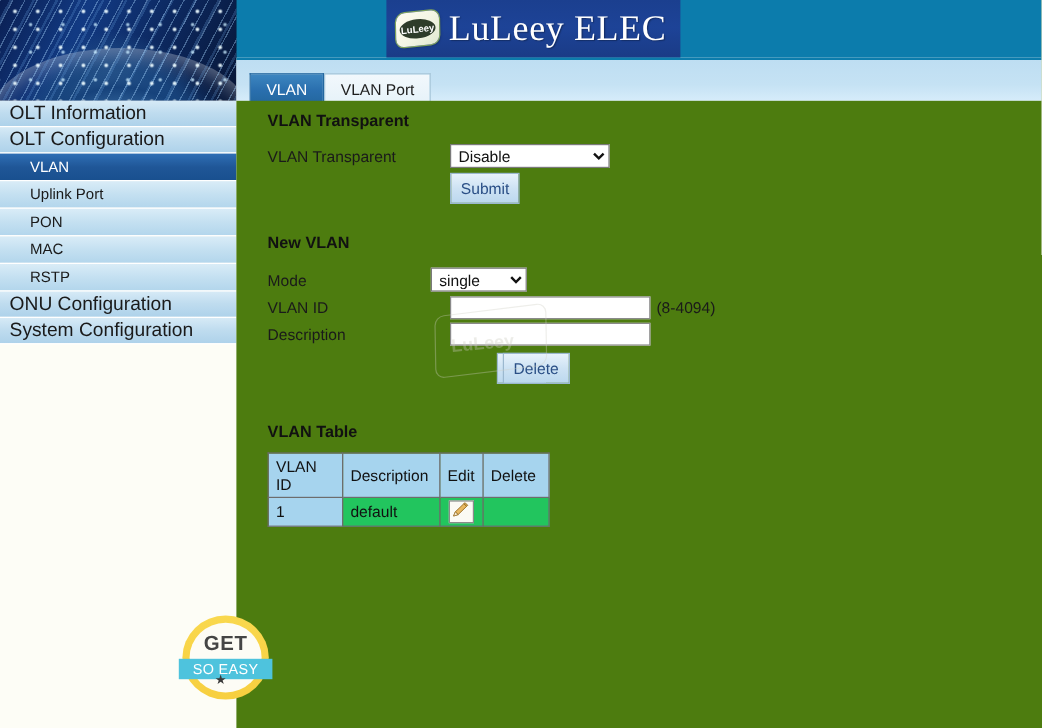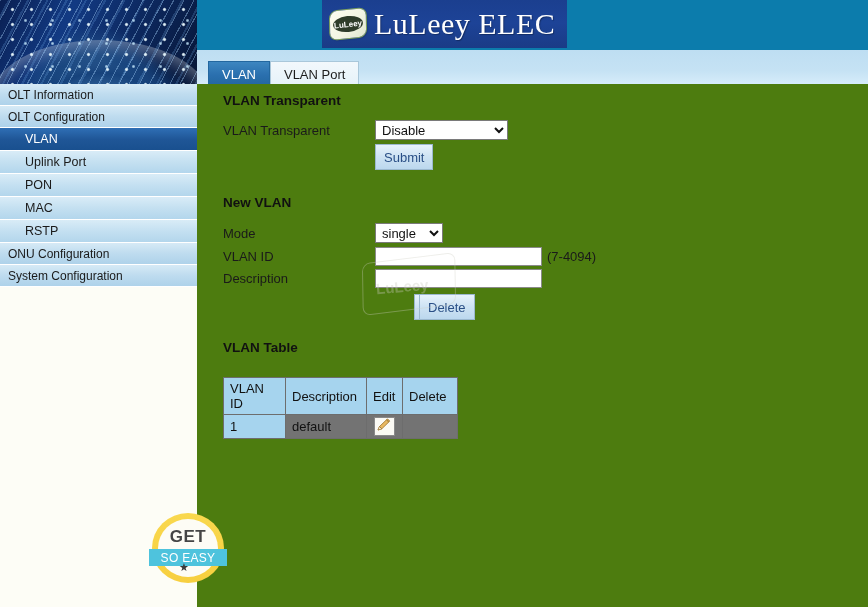--- a/index.html
+++ b/index.html
@@ -133,21 +133,21 @@
     background: #fdfdf6;
   }
   .nav-item {
     position: relative;
     height: 22px;
     line-height: 22px;
     box-sizing: border-box;
     background: linear-gradient(180deg, #d6eaf6 0%, #bfdcef 48%, #aed2ea 100%);
     border-bottom: 1px solid #ffffff;
     color: #1a1a1a;
-    font-size: 12px;
+    font-size: 16px;
     padding-left: 8px;
     white-space: nowrap;
     overflow: hidden;
   }
   .nav-item.level2 {
     padding-left: 25px;
     font-size: 12.5px;
     height: 23px;
     line-height: 23px;
     background: linear-gradient(180deg, #d9ecf7 0%, #c4e0f1 50%, #b3d6ec 100%);
@@ -297,21 +297,21 @@
     height: 20px;
     box-sizing: border-box;
   }
   .vlan-table th {
     background: #a6d4ee;
   }
   .vlan-table td.idcell {
     background: #a6d4ee;
   }
   .vlan-table td {
-    background: #737373;
+    background: #22c55e;
   }
   .col-id { width: 62px; }
   .col-desc { width: 81px; }
   .col-edit { width: 36px; }
   .col-del { width: 55px; }
   td.edit-cell {
     text-align: center;
     padding: 2px;
   }
   .edit-icon-box {
@@ -439,45 +439,45 @@
       <option>Disable</option>
       <option>Enable</option>
     </select>
 
     <button class="ui-btn" style="left:178px; top:60px;">Submit</button>
 
     <div class="section-title" style="left:26px; top:111px;">New VLAN</div>
 
     <div class="field-label" style="left:26px; top:142px;">Mode</div>
 
-    <select class="ui-select" style="left:178px; top:139px; width:68px;">
+    <select class="ui-select" style="left:162px; top:139px; width:80px;">
       <option>single</option>
       <option>range</option>
     </select>
 
     <div class="field-label" style="left:26px; top:165px;">VLAN ID</div>
 
     <input class="ui-input" type="text" style="left: 178px; top: 163px; width: 167px;" value="">
 
-    <div class="hint" style="left:350px; top:165px;">(7-4094)</div>
+    <div class="hint" style="left:350px; top:165px;">(8-4094)</div>
 
     <div class="field-label" style="left:26px; top:187px;">Description</div>
 
     <input class="ui-input" type="text" style="left: 178px; top: 185px; width: 167px;" value="">
 
     <button class="ui-btn" style="left:178px; top:210px;margin-left:39px;">Add</button>
 
     <button class="ui-btn" style="left:222px; top:210px;">Delete</button>
 
     <div class="watermark" style="left:161px; top:172px;">
       <div class="wquad"></div>
       <div class="wtext">LuLeey</div>
     </div>
 
-    <div class="section-title" style="left:26px; top:256px;">VLAN Table</div>
+    <div class="section-title" style="left:26px; top:268px;">VLAN Table</div>
   </div>
 
   <table class="vlan-table">
     <thead>
       <tr>
         <th class="col-id">VLAN ID</th>
         <th class="col-desc">Description</th>
         <th class="col-edit">Edit</th>
         <th class="col-del">Delete</th>
       </tr>

